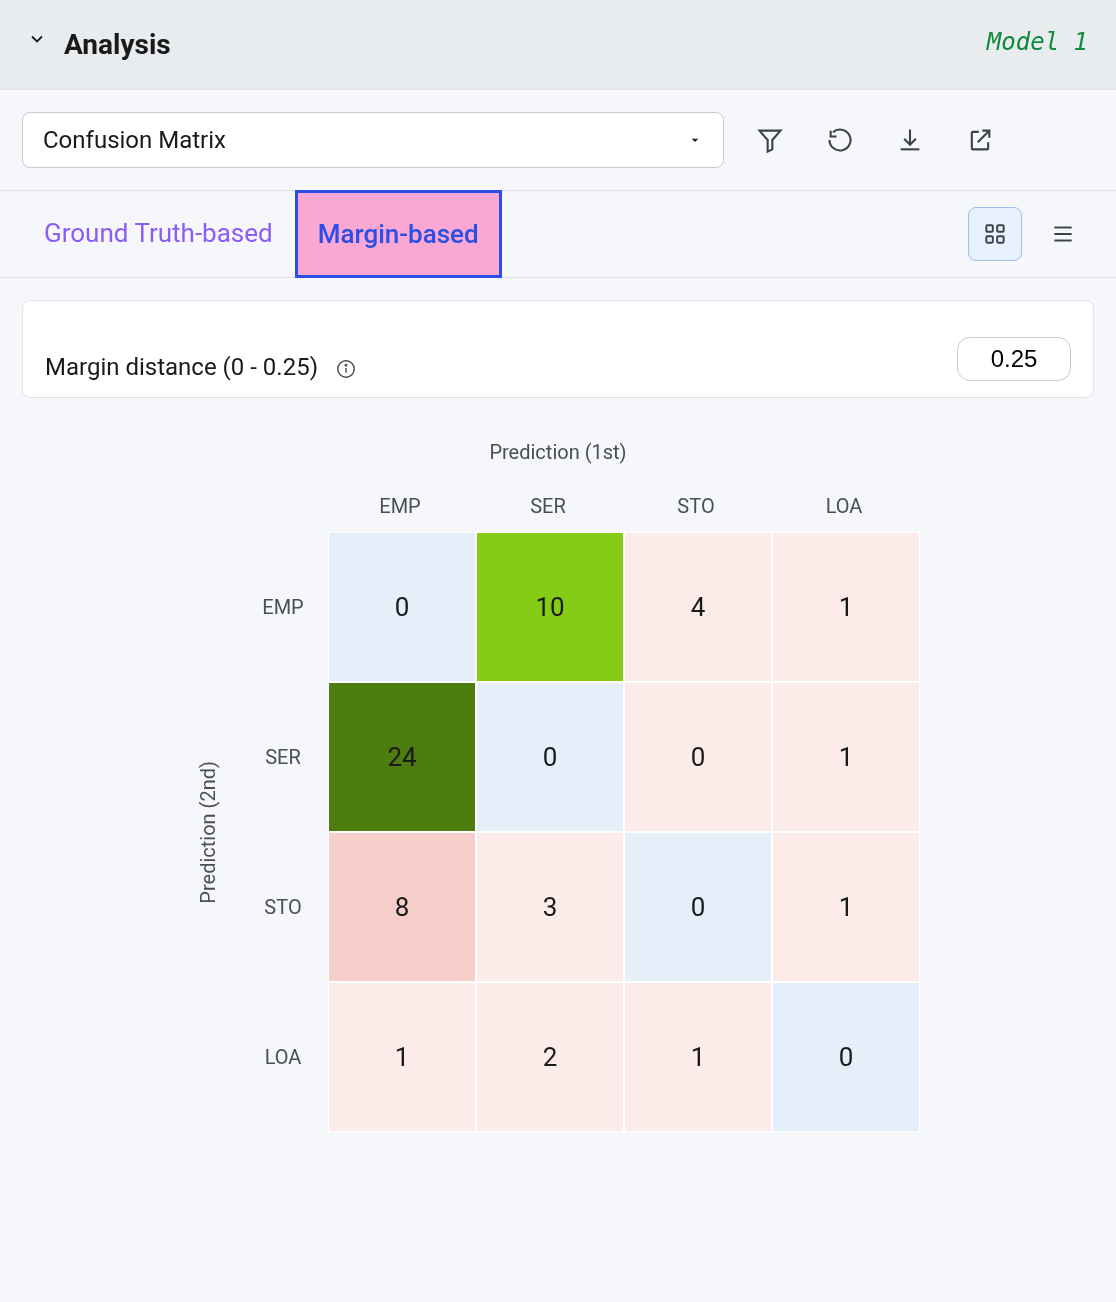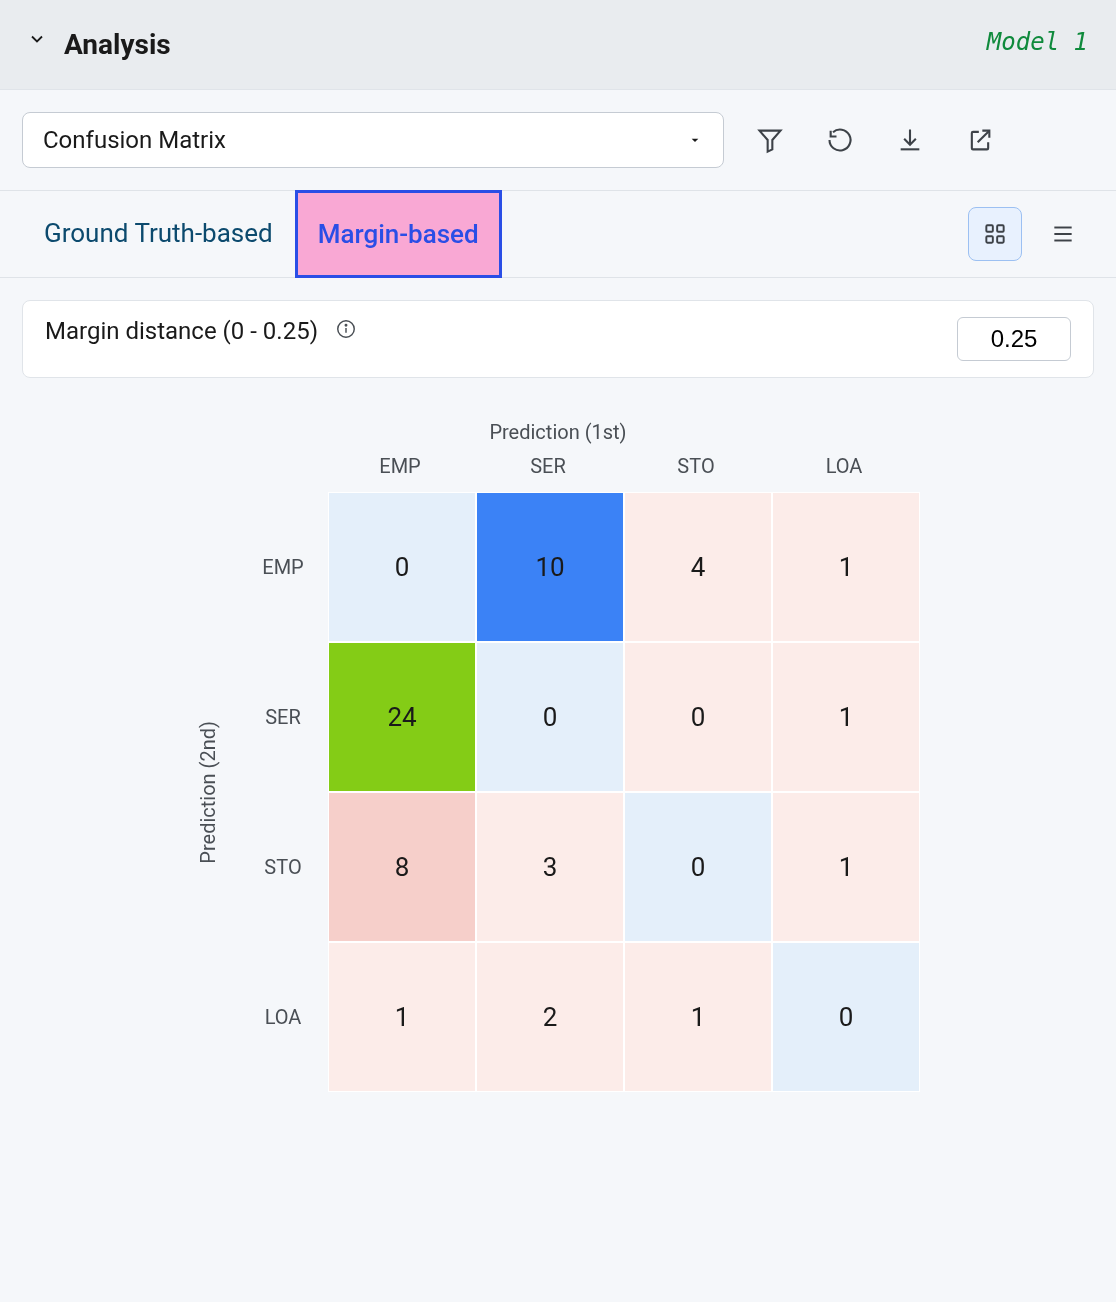--- a/index.html
+++ b/index.html
@@ -53,21 +53,21 @@
   .tabsrow {
     display:flex;
     align-items:stretch;
     border-top:1px solid #dfe3e8;
     border-bottom:1px solid #dfe3e8;
     padding:0 22px;
   }
   .tab {
     padding:26px 20px;
     font-size:26px;
-    color:#0c4a6e;
+    color:#8b5cf6;
     cursor:pointer;
     border:2px solid transparent;
     margin-top:-1px;
     margin-bottom:-1px;
   }
   .tab.active {
     color:#2a4ee6;
     border:3px solid #2a4ee6;
     background:#f9a8d4;
     font-weight:500;
@@ -90,42 +90,43 @@
     background:#e8f1fe;
     border:1px solid #9cc0f2;
   }
   .panel {
     margin:22px;
     background:#fff;
     border:1px solid #e0e4e9;
     border-radius:8px;
     padding:16px 22px;
     display:flex;
-    align-items:flex-start;
+    align-items:flex-end;
     gap:16px;
   }
   .panel-label { font-size:24px; }
   .infoicon { width:24px; height:24px; display:inline-flex; align-items:center; justify-content:center; color:#4a4f55;}
   .panel input {
     margin-left:auto;
     width:114px;
     height:44px;
     border:1px solid #c5cbd3;
-    border-radius:6px;
+    border-radius:13px;
     font-size:24px;
     text-align:center;
     padding:0 8px;
+    margin-top:20px;
   }
   .matrixwrap {
     padding:20px 0 80px 0;
     display:flex;
     flex-direction:column;
     align-items:center;
   }
-  .xtitle { font-size:20px; color:#4a4f55; }
+  .xtitle { font-size:20px; color:#4a4f55; margin-bottom:20px; }
   .ytitle {
     writing-mode:vertical-rl;
     transform:rotate(180deg);
     font-size:20px; color:#4a4f55;
     margin-right:18px;
   }
   .rowlabels { display:flex; flex-direction:column; }
   .rowlabel { width:90px; height:150px; display:flex; align-items:center; justify-content:center; font-size:20px; color:#4a4f55;}
   .grid { display:grid; grid-template-columns:repeat(4,148px); grid-auto-rows:150px;}
   .colheaders { display:grid; grid-template-columns:repeat(4,148px); margin-left:0;}
@@ -236,24 +237,24 @@
   <div class="gridouter">
     <div class="ytitle">Prediction (2nd)</div>
     <div id="rowlabels" class="rowlabels">
         <div class="rowlabel">EMP</div>
         <div class="rowlabel">SER</div>
         <div class="rowlabel">STO</div>
         <div class="rowlabel">LOA</div>
       </div>
     <div id="grid" class="grid">
         <div class="cell" style="background: rgb(228, 239, 250);">0</div>
-        <div class="cell" style="background: #3b82f6;">10</div>
+        <div class="cell" style="background: #84cc16;">10</div>
         <div class="cell" style="background: rgb(252, 236, 233);">4</div>
         <div class="cell" style="background: rgb(252, 236, 233);">1</div>
-        <div class="cell" style="background: #84cc16;">24</div>
+        <div class="cell" style="background: #4d7c0f;">24</div>
         <div class="cell" style="background: rgb(228, 239, 250);">0</div>
         <div class="cell" style="background: rgb(252, 236, 233);">0</div>
         <div class="cell" style="background: rgb(252, 236, 233);">1</div>
         <div class="cell" style="background: rgb(246, 207, 202);">8</div>
         <div class="cell" style="background: rgb(252, 236, 233);">3</div>
         <div class="cell" style="background: rgb(228, 239, 250);">0</div>
         <div class="cell" style="background: rgb(252, 236, 233);">1</div>
         <div class="cell" style="background: rgb(252, 236, 233);">1</div>
         <div class="cell" style="background: rgb(252, 236, 233);">2</div>
         <div class="cell" style="background: rgb(252, 236, 233);">1</div>

